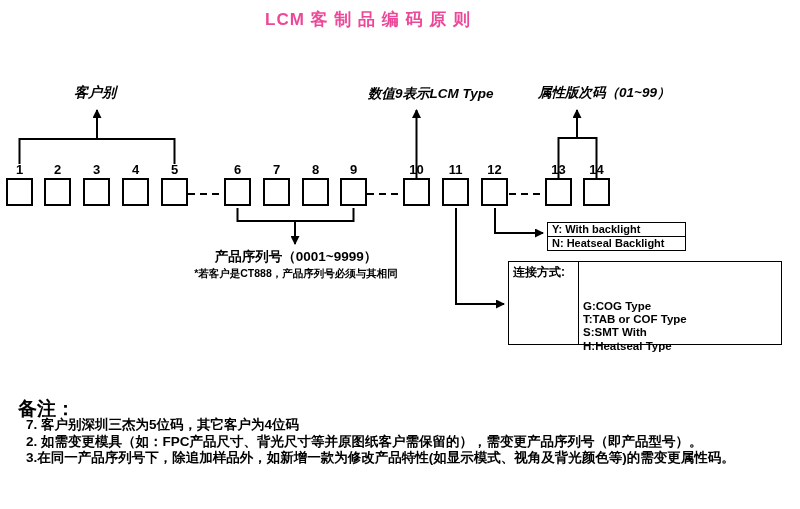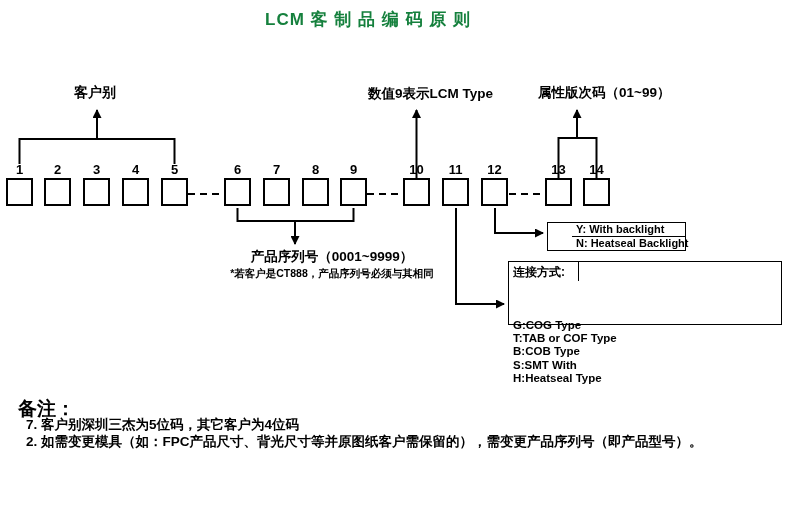--- a/index.html
+++ b/index.html
@@ -10,53 +10,53 @@
   }
   .title{
     position:absolute;left:0;top:8px;width:736px;text-align:center;
     font-size:17px;font-weight:bold;color:#17375E;letter-spacing:1px;
     white-space:nowrap;
   }
   svg.connectors{position:absolute;left:0;top:0;}
   .pos{position:absolute;top:162px;width:27px;}
   .num{height:16px;line-height:16px;text-align:center;font-weight:bold;font-size:13px;}
   .sq{width:27px;height:28px;border:2px solid #000;background:#fff;box-sizing:border-box;}
-  .toplabel{position:absolute;font-weight:bold;font-size:13.5px;white-space:nowrap;}
-  .serialgroup{position:absolute;left:193px;top:248px;width:206px;text-align:center;margin-left:36px;}
+  .toplabel{position:absolute;font-weight:bold;font-size:13.5px;white-space:nowrap;font-style:italic;}
+  .serialgroup{position:absolute;left:193px;top:248px;width:206px;text-align:center;}
   .seriallabel{font-weight:bold;font-size:13.5px;white-space:nowrap;}
   .serialnote{font-weight:bold;font-size:10.5px;white-space:nowrap;margin-top:1px;}
   .bl-table{
     position:absolute;left:547px;top:222px;width:139px;
-    border:1.5px solid #000;box-sizing:border-box;background:#fff;padding-left:24px;
+    border:1.5px solid #000;box-sizing:border-box;background:#fff;
   }
   .bl-row{
     height:13.5px;line-height:13px;font-size:11px;font-weight:bold;
     padding-left:4px;white-space:nowrap;box-sizing:border-box;
   }
   .bl-row:first-child{border-bottom:1.5px solid #000;}
   .cn-table{
-    position:absolute;left:508px;top:261px;width:274px;height:64px;
-    border:1.5px solid #000;box-sizing:border-box;background:#fff;display:flex;flex-direction:column;
+    position:absolute;left:508px;top:261px;width:274px;height:84px;
+    border:1.5px solid #000;box-sizing:border-box;background:#fff;display:flex;
   }
   .cn-left{
     width:70px;border-right:1.5px solid #000;box-sizing:border-box;
     font-size:12px;font-weight:bold;padding:2px 2px 0 4px;white-space:nowrap;
   }
   .cn-right{flex:1;padding:1px 0 0 4px;margin-top:37px;}
   .cn-row{height:13.2px;line-height:13.2px;font-size:11.5px;font-weight:bold;white-space:nowrap;}
   .notes{position:absolute;left:18px;top:400px;width:775px;}
   .notes-heading{font-size:19px;font-weight:bold;line-height:17px;}
   .note-item{font-size:13.5px;font-weight:bold;line-height:16.5px;padding-left:8px;white-space:nowrap;}
 </style>
 </head>
 <body>
 
 <div class="screen">
 
-  <div class="title" style="color: #15803d;">LCM 客 制 品 编 码 原 则</div>
+  <div class="title" style="color: #ec4899;">LCM 客 制 品 编 码 原 则</div>
 
   <svg class="connectors" width="800" height="509" viewBox="0 0 800 509">
     <defs>
       <marker id="arr" markerWidth="9" markerHeight="9" refX="8" refY="4.5" orient="auto" markerUnits="userSpaceOnUse">
         <path d="M0,0 L9,4.5 L0,9 Z" fill="#000"></path>
       </marker>
     </defs>
 
     <path d="M19.5,164 L19.5,139 L174.5,139 L174.5,164" fill="none" stroke="#000" stroke-width="2"></path>
 
@@ -150,25 +150,25 @@
   <div class="bl-table">
     <div class="bl-row">Y: With backlight</div>
     <div class="bl-row">N: Heatseal Backlight</div>
   </div>
 
   <div class="cn-table">
     <div class="cn-left">连接方式:</div>
     <div class="cn-right">
       <div class="cn-row">G:COG Type</div>
       <div class="cn-row">T:TAB or COF Type</div>
-      <div class="cn-row">B:COB Type</div>
       <div class="cn-row">S:SMT With</div>
       <div class="cn-row">H:Heatseal Type</div>
     </div>
   </div>
 
   <div class="notes">
     <div class="notes-heading">备注：</div>
     <div class="note-item">7. 客户别深圳三杰为5位码，其它客户为4位码</div>
     <div class="note-item">2. 如需变更模具（如：FPC产品尺寸、背光尺寸等并原图纸客户需保留的），需变更产品序列号（即产品型号）。</div>
+    <div class="note-item">3.在同一产品序列号下，除追加样品外，如新增一款为修改产品特性(如显示模式、视角及背光颜色等)的需变更属性码。</div>
   </div>
 
 </div>
 
 </body></html>

